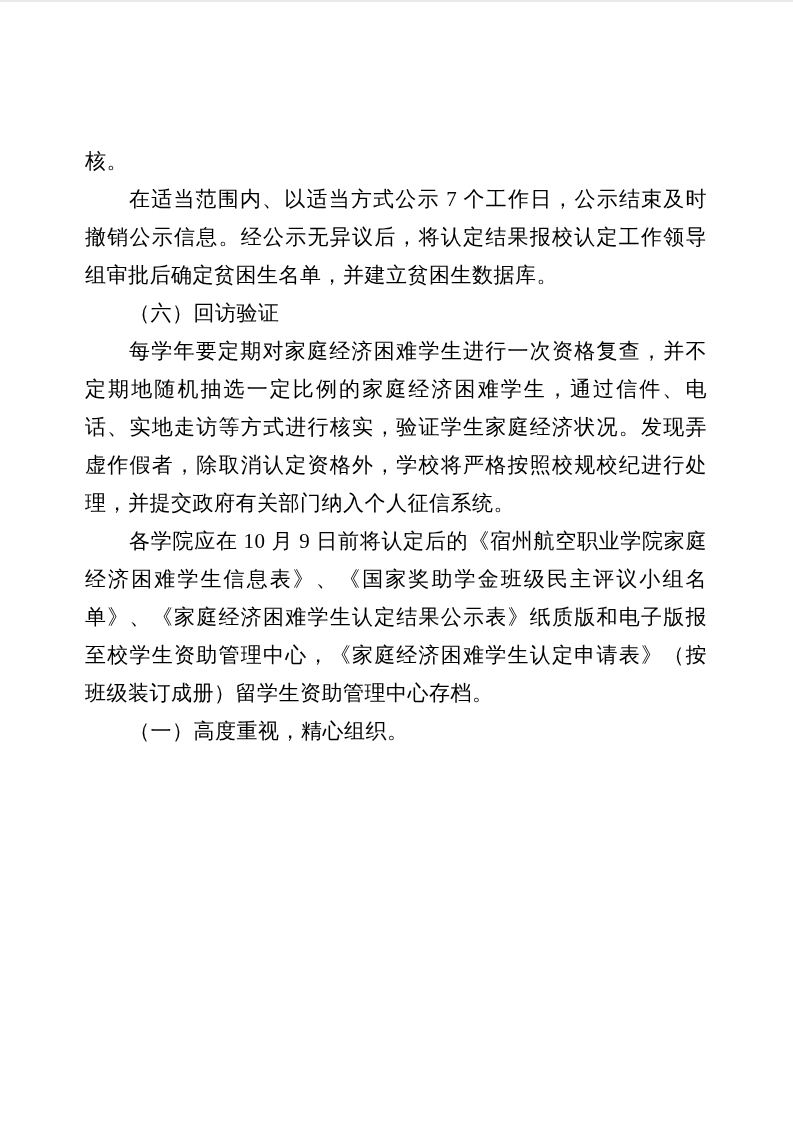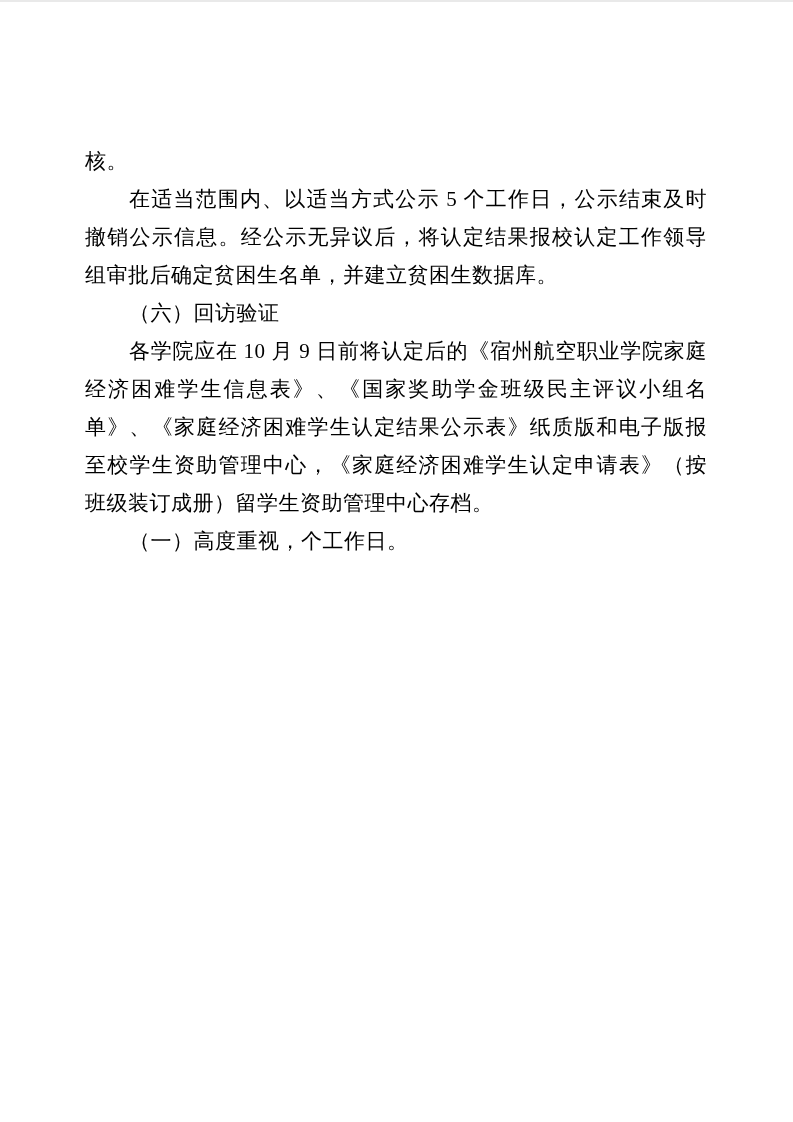--- a/index.html
+++ b/index.html
@@ -54,18 +54,19 @@
     font-size: 22px;
   }
 </style>
 </head>
 <body>
 
 <div class="page">
   <div class="page-top-edge"></div>
   <div class="content">
     <p class="body-continuation">核。</p>
-    <p class="body">在适当范围内、以适当方式公示 5 个工作日，公示结束及时撤销公示信息。经公示无异议后，将认定结果报校认定工作领导组审批后确定贫困生名单，并建立贫困生数据库。</p>
+    <p class="body">在适当范围内、以适当方式公示 7 个工作日，公示结束及时撤销公示信息。经公示无异议后，将认定结果报校认定工作领导组审批后确定贫困生名单，并建立贫困生数据库。</p>
     <p class="subheading">（六）回访验证</p>
+    <p class="body">每学年要定期对家庭经济困难学生进行一次资格复查，并不定期地随机抽选一定比例的家庭经济困难学生，通过信件、电话、实地走访等方式进行核实，验证学生家庭经济状况。发现弄虚作假者，除取消认定资格外，学校将严格按照校规校纪进行处理，并提交政府有关部门纳入个人征信系统。</p>
     <p class="body">各学院应在 10 月 9 日前将认定后的《宿州航空职业学院家庭经济困难学生信息表》、《国家奖助学金班级民主评议小组名单》、《家庭经济困难学生认定结果公示表》纸质版和电子版报至校学生资助管理中心，《家庭经济困难学生认定申请表》（按班级装订成册）留学生资助管理中心存档。</p>
-    <p class="subheading">（一）高度重视，个工作日。</p>
+    <p class="subheading">（一）高度重视，精心组织。</p>
   </div>
 </div>
 
 </body></html>

